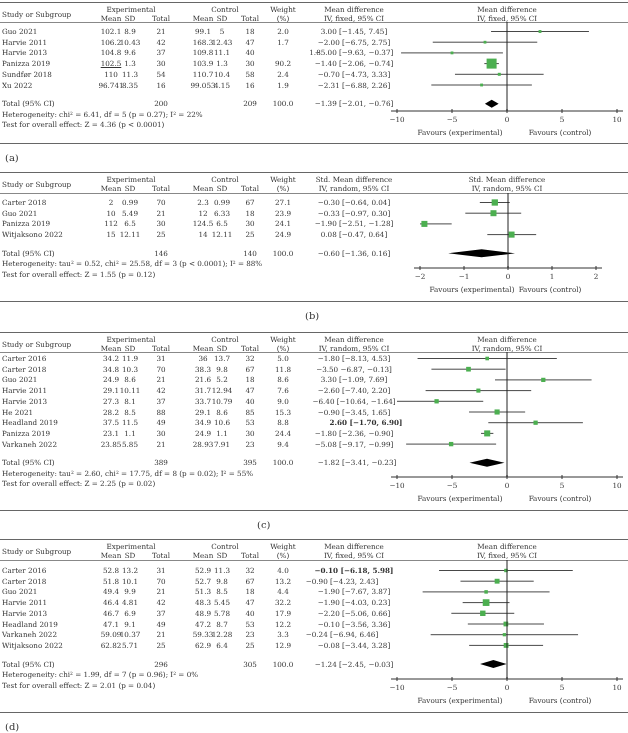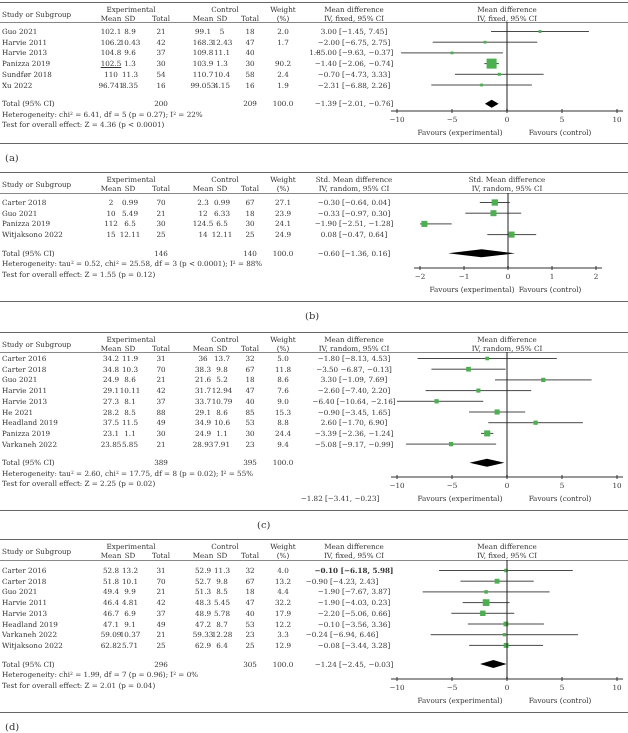--- a/index.html
+++ b/index.html
@@ -234,62 +234,62 @@
       <div class="txt c" style="left: 283px; top: 386.1px;">7.6</div>
       <div class="txt c" style="left: 354px; top: 386.1px;">−2.60 [−7.40, 2.20]</div>
       <div class="txt" style="left: 2px; top: 396.8px;">Harvie 2013</div>
       <div class="txt c" style="left: 111px; top: 396.8px;">27.3</div>
       <div class="txt c" style="left: 130px; top: 396.8px;">8.1</div>
       <div class="txt c" style="left: 161px; top: 396.8px;">37</div>
       <div class="txt c" style="left: 203px; top: 396.8px;">33.7</div>
       <div class="txt c" style="left: 222px; top: 396.8px;">10.79</div>
       <div class="txt c" style="left: 250px; top: 396.8px;">40</div>
       <div class="txt c" style="left: 283px; top: 396.8px;">9.0</div>
-      <div class="txt c" style="left: 354px; top: 396.8px;">−6.40 [−10.64, −2.16]</div>
+      <div class="txt c" style="left: 354px; top: 396.8px;">−6.40 [−10.64, −1.64]</div>
       <div class="txt" style="left: 2px; top: 407.5px;">He 2021</div>
       <div class="txt c" style="left: 111px; top: 407.5px;">28.2</div>
       <div class="txt c" style="left: 130px; top: 407.5px;">8.5</div>
       <div class="txt c" style="left: 161px; top: 407.5px;">88</div>
       <div class="txt c" style="left: 203px; top: 407.5px;">29.1</div>
       <div class="txt c" style="left: 222px; top: 407.5px;">8.6</div>
       <div class="txt c" style="left: 250px; top: 407.5px;">85</div>
       <div class="txt c" style="left: 283px; top: 407.5px;">15.3</div>
       <div class="txt c" style="left: 354px; top: 407.5px;">−0.90 [−3.45, 1.65]</div>
       <div class="txt" style="left: 2px; top: 418.2px;">Headland 2019</div>
       <div class="txt c" style="left: 111px; top: 418.2px;">37.5</div>
       <div class="txt c" style="left: 130px; top: 418.2px;">11.5</div>
       <div class="txt c" style="left: 161px; top: 418.2px;">49</div>
       <div class="txt c" style="left: 203px; top: 418.2px;">34.9</div>
       <div class="txt c" style="left: 222px; top: 418.2px;">10.6</div>
       <div class="txt c" style="left: 250px; top: 418.2px;">53</div>
       <div class="txt c" style="left: 283px; top: 418.2px;">8.8</div>
-      <div class="txt c" style="left: 354px; top: 418.2px;">2.60 [−1.70, 6.90]</div>
+      <div class="txt c" style="left: 366px; top: 418.2px; font-weight: bold;">2.60 [−1.70, 6.90]</div>
       <div class="txt" style="left: 2px; top: 428.9px;">Panizza 2019</div>
       <div class="txt c" style="left: 111px; top: 428.9px;">23.1</div>
       <div class="txt c" style="left: 130px; top: 428.9px;">1.1</div>
       <div class="txt c" style="left: 161px; top: 428.9px;">30</div>
       <div class="txt c" style="left: 203px; top: 428.9px;">24.9</div>
       <div class="txt c" style="left: 222px; top: 428.9px;">1.1</div>
       <div class="txt c" style="left: 250px; top: 428.9px;">30</div>
       <div class="txt c" style="left: 283px; top: 428.9px;">24.4</div>
-      <div class="txt c" style="left: 354px; top: 428.9px;">−3.39 [−2.36, −1.24]</div>
+      <div class="txt c" style="left: 354px; top: 428.9px;">−1.80 [−2.36, −0.90]</div>
       <div class="txt" style="left: 2px; top: 439.6px;">Varkaneh 2022</div>
       <div class="txt c" style="left: 111px; top: 439.6px;">23.85</div>
       <div class="txt c" style="left: 130px; top: 439.6px;">5.85</div>
       <div class="txt c" style="left: 161px; top: 439.6px;">21</div>
       <div class="txt c" style="left: 203px; top: 439.6px;">28.93</div>
       <div class="txt c" style="left: 222px; top: 439.6px;">7.91</div>
       <div class="txt c" style="left: 250px; top: 439.6px;">23</div>
       <div class="txt c" style="left: 283px; top: 439.6px;">9.4</div>
       <div class="txt c" style="left: 354px; top: 439.6px;">−5.08 [−9.17, −0.99]</div>
       <div class="txt" style="left: 2px; top: 458.3px;">Total (95% CI)</div>
       <div class="txt c" style="left: 161px; top: 458.3px;">389</div>
       <div class="txt c" style="left: 250px; top: 458.3px;">395</div>
       <div class="txt c" style="left: 283px; top: 458.3px;">100.0</div>
-      <div class="txt c" style="left: 340px; top: 458.3px; margin-top: 36px;">−1.82 [−3.41, −0.23]</div>
+      <div class="txt c" style="left: 357px; top: 458.3px;">−1.82 [−3.41, −0.23]</div>
       <div class="txt het" style="left: 2px; top: 468.8px;">Heterogeneity: tau² = 2.60, chi² = 17.75, df = 8 (p = 0.02); I² = 55%</div>
       <div class="txt het" style="left: 2px; top: 479.3px;">Test for overall effect: Z = 2.25 (p = 0.02)</div>
       <div class="txt c" style="left: 397px; top: 481px;">−10</div>
       <div class="txt c" style="left: 452px; top: 481px;">−5</div>
       <div class="txt c" style="left: 507px; top: 481px;">0</div>
       <div class="txt c" style="left: 562px; top: 481px;">5</div>
       <div class="txt c" style="left: 617px; top: 481px;">10</div>
       <div class="txt c" style="left: 460px; top: 494px;">Favours (experimental)</div>
       <div class="txt c" style="left: 560px; top: 494px;">Favours (control)</div>
       <div class="lbl" style="top: 519px; left: 257px;">(c)</div>

